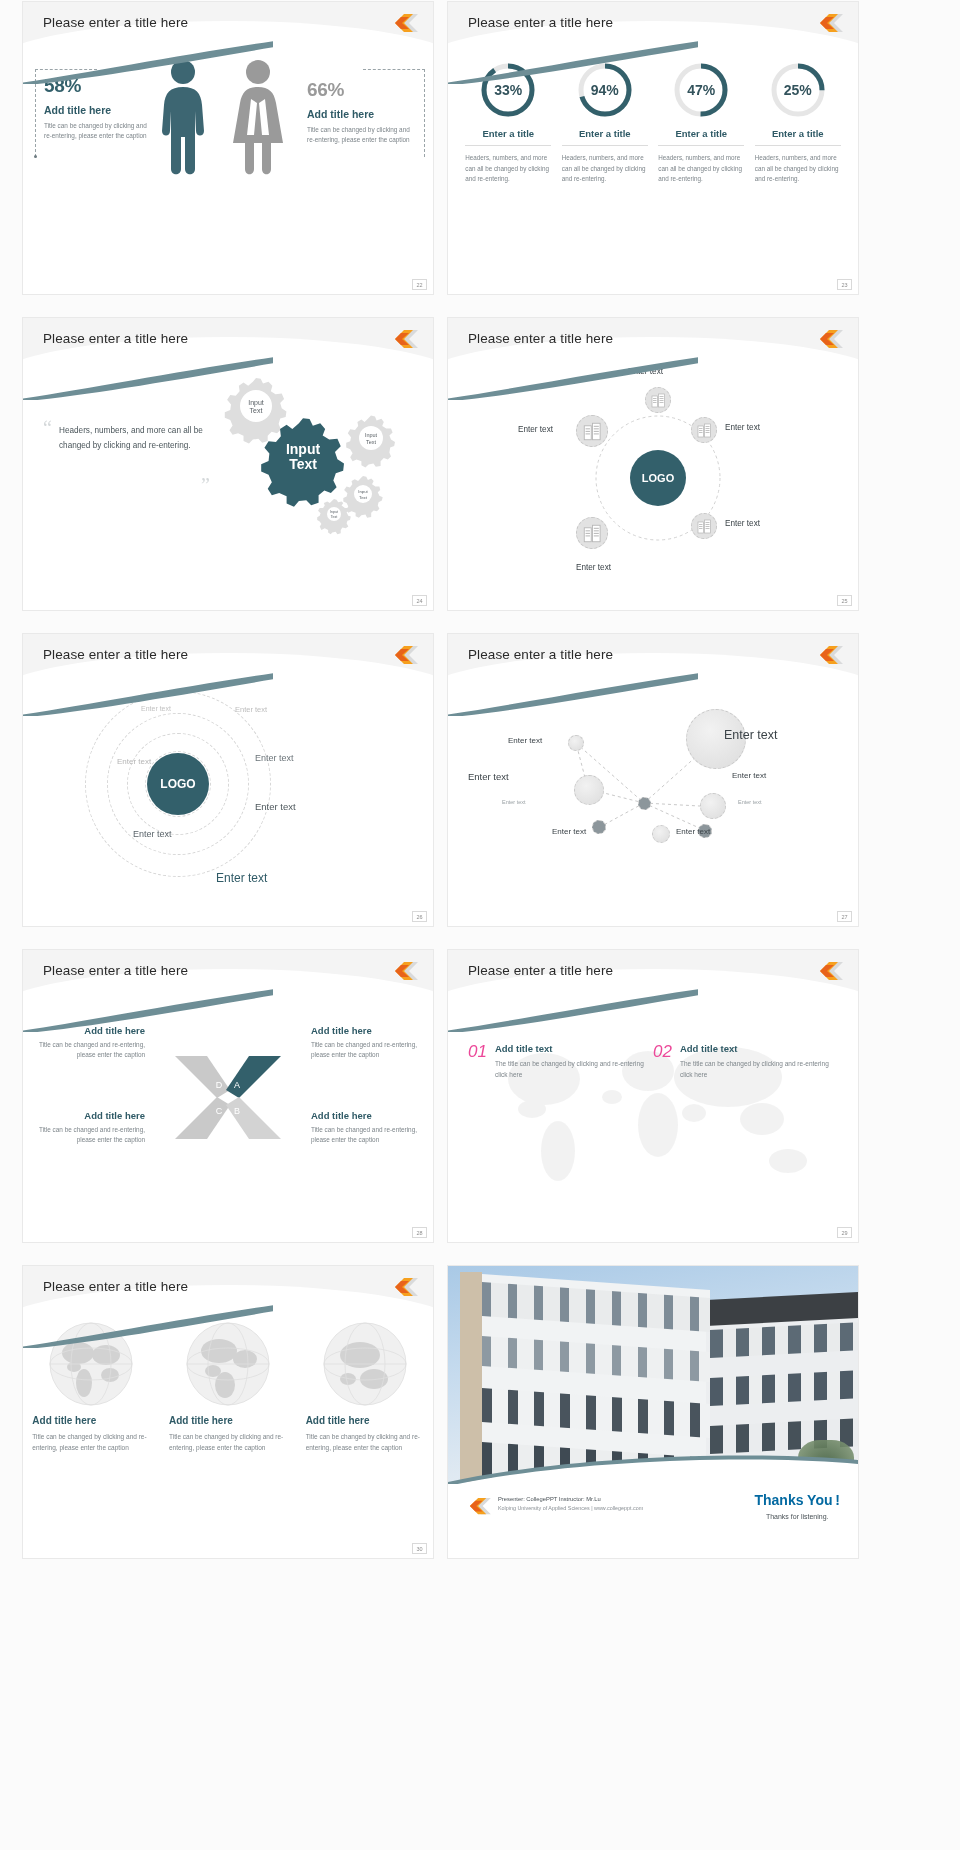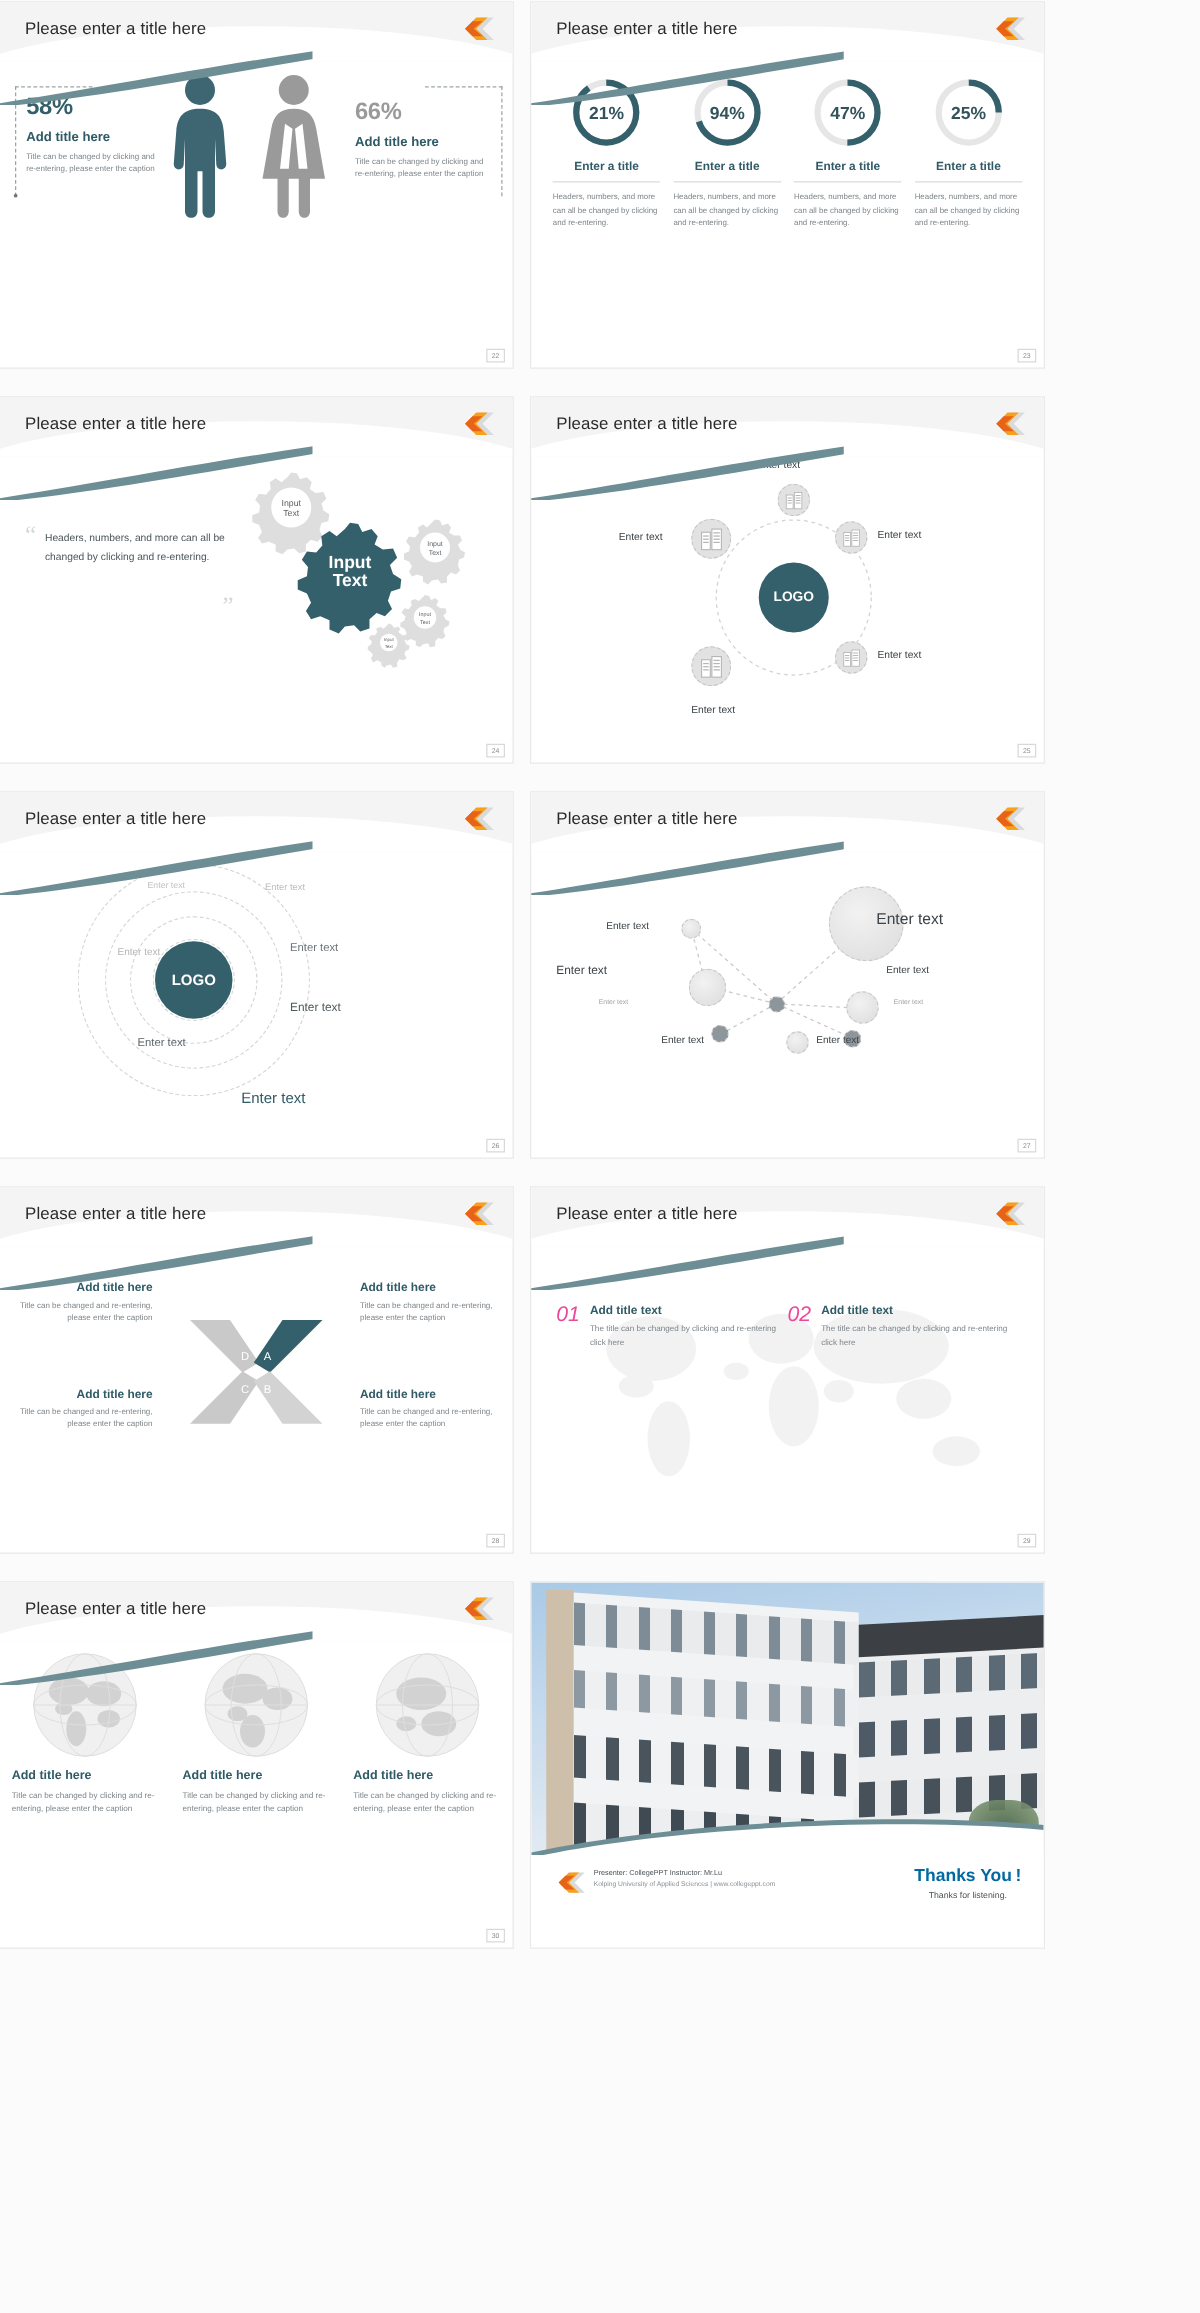--- a/index.html
+++ b/index.html
@@ -9,21 +9,21 @@
     font-family: "Liberation Sans", sans-serif;
     overflow: hidden;
   }
   .deck {
     width: 960px; height: 1850px;
     display: grid;
     grid-template-columns: 410px 410px;
     grid-template-rows: repeat(5, 313px);
     column-gap: 15px;
     row-gap: 3px;
-    padding: 2px 60px 0 0;
+    padding: 2px 60px 0 23px;
     background: #fbfbfb;
   }
   .slide {
     position: relative;
     width: 410px; height: 292px;
     background: #ffffff;
     overflow: hidden;
     box-shadow: 0 0 0 1px #e9e9e9;
   }
   
@@ -215,21 +215,21 @@
       </svg>
     </div>
     <div class="body">
       <div class="donuts">
         <div class="dcol">
           <div class="dring">
             <svg width="58" height="58" viewBox="0 0 58 58">
               <circle cx="29" cy="29" r="24" fill="none" stroke="#e6e6e6" stroke-width="5"></circle>
               <circle cx="29" cy="29" r="24" fill="none" stroke="#33606b" stroke-width="5" stroke-dasharray="135.7 15.1" stroke-dashoffset="0" transform="rotate(-90 29 29)"></circle>
             </svg>
-            <div class="dpct">21%</div>
+            <div class="dpct">33%</div>
           </div>
           <div class="dtitle">Enter a title</div>
           <div class="dbody">Headers, numbers, and more can all be changed by clicking and re-entering.</div>
         </div>
         <div class="dcol">
           <div class="dring">
             <svg width="58" height="58" viewBox="0 0 58 58">
               <circle cx="29" cy="29" r="24" fill="none" stroke="#e6e6e6" stroke-width="5"></circle>
               <circle cx="29" cy="29" r="24" fill="none" stroke="#33606b" stroke-width="5" stroke-dasharray="105.6 45.2" transform="rotate(-90 29 29)"></circle>
             </svg>

